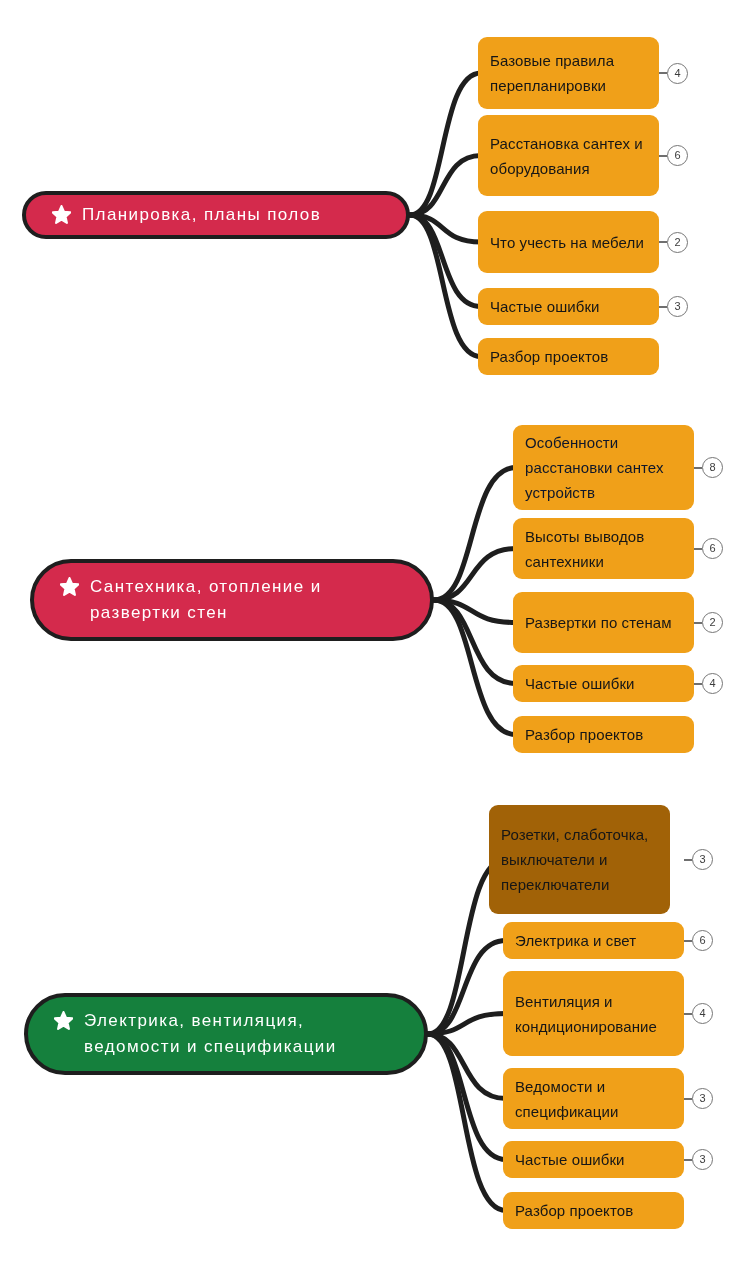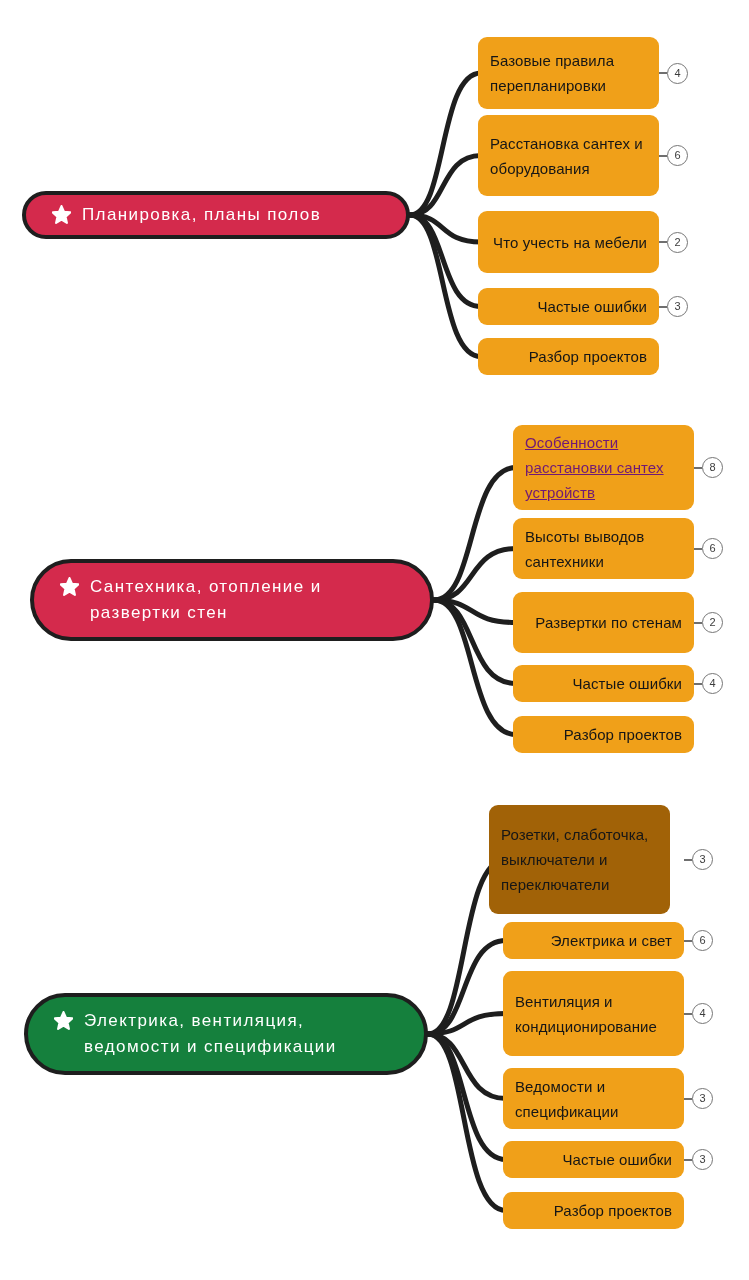--- a/index.html
+++ b/index.html
@@ -76,21 +76,20 @@
 
   
   .child-node {
     position: absolute;
     box-sizing: border-box;
     background: #F0A019;
     border-radius: 9px;
     display: flex;
     align-items: center;
     padding: 0 12px;
-    justify-content: flex-end;
   }
   .child-label {
     font-size: 15px;
     line-height: 25px;
     color: #161616;
     letter-spacing: 0.1px;
     word-break: break-word;
   }
 
   
@@ -182,21 +181,21 @@
       <div class="child-node" style="left: 478px; top: 338px; width: 181px; height: 37px; background: rgb(240, 160, 25);">
         <span class="child-label" style="color: rgb(22, 22, 22);">Разбор проектов</span>
       </div>
       <div class="root-node" style="left: 30px; top: 559px; width: 404px; height: 82px; background: rgb(212, 42, 76); border-color: rgb(30, 30, 30);">
         <span class="root-inner">Сантехника, отопление и
 развертки стен<svg class="star-icon" viewBox="0 0 20 19">
             <path d="M10 0.6 L12.6 6.6 L19.2 7.3 L14.3 11.8 L15.7 18.4 L10 15.0 L4.3 18.4 L5.7 11.8 L0.8 7.3 L7.4 6.6 Z" fill="#ffffff" stroke="#ffffff" stroke-width="2.2" stroke-linejoin="round"></path>
           </svg></span>
       </div>
       <div class="child-node" style="left: 513px; top: 425px; width: 181px; height: 85px; background: rgb(240, 160, 25);">
-        <span class="child-label" style="color: #701a75; text-decoration: underline;">Особенности расстановки сантех устройств</span>
+        <span class="child-label" style="color: #0f172a;">Особенности расстановки сантех устройств</span>
       </div>
       <div class="badge-group" style="left: 694px; top: 457px;">
         <span class="badge-stem"></span>
         <span class="badge-circle" style="border-color: rgb(118, 118, 118); color: rgb(60, 60, 60); background: rgb(255, 255, 255);">8</span>
       </div>
       <div class="child-node" style="left: 513px; top: 518px; width: 181px; height: 61px; background: rgb(240, 160, 25);">
         <span class="child-label" style="color: rgb(22, 22, 22);">Высоты выводов сантехники</span>
       </div>
       <div class="badge-group" style="left: 694px; top: 538px;">
         <span class="badge-stem"></span>

